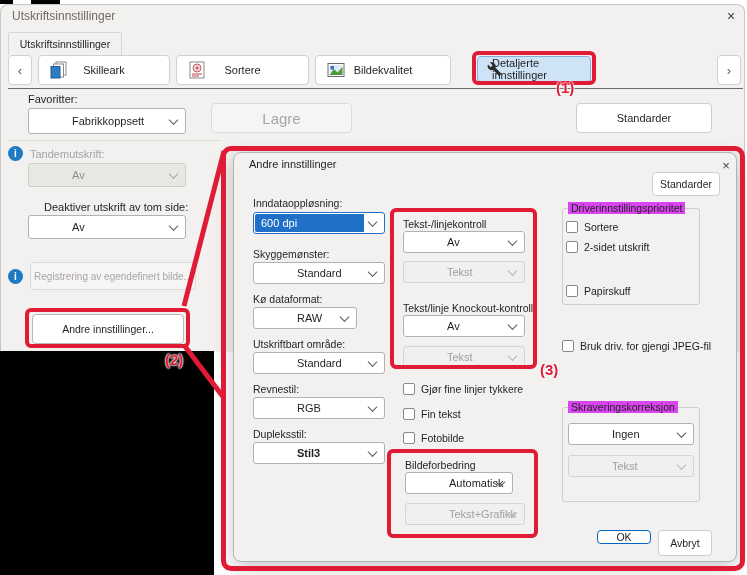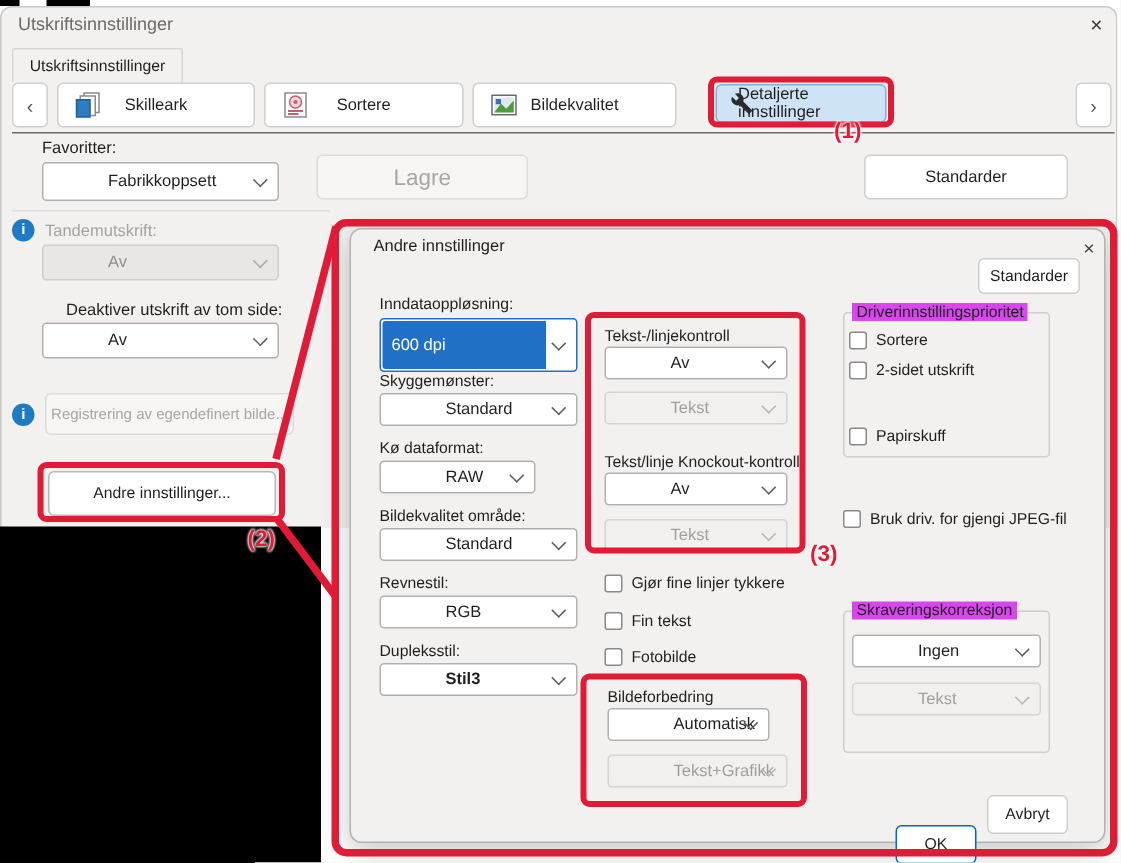--- a/index.html
+++ b/index.html
@@ -166,39 +166,39 @@
 
 <div class="lbl sz11" style="left:249px;top:158px;">Andre innstillinger</div>
 <div class="closex" style="left:714px;top:155px;width:24px;height:20px;font-size:13px;color:#444;">
   <span>×</span>
 </div>
 <div class="btn" style="left:652px;top:172px;width:68px;height:24px;">
   <span>Standarder</span>
 </div>
 
 <div class="lbl" style="left:253px;top:197px;">Inndataoppløsning:</div>
-<div class="combo focused" style="left:253px;top:212px;width:132px;height:36px;">
+<div class="combo focused" style="left:253px;top:212px;width:132px;height:22px;">
   <span class="fill"></span>
   <span class="val">600 dpi</span>
   <span class="chev"></span>
 </div>
 
 <div class="lbl" style="left:253px;top:248px;">Skyggemønster:</div>
 <div class="combo" style="left:253px;top:262px;width:132px;height:22px;">
   <span class="val">Standard</span>
   <span class="chev"></span>
 </div>
 
 <div class="lbl" style="left:253px;top:293px;">Kø dataformat:</div>
 <div class="combo" style="left:253px;top:307px;width:104px;height:22px;">
   <span class="val">RAW</span>
   <span class="chev"></span>
 </div>
 
-<div class="lbl" style="left:253px;top:338px;">Bildekvalitet område:</div>
+<div class="lbl" style="left:253px;top:338px;">Utskriftbart område:</div>
 <div class="combo" style="left:253px;top:352px;width:132px;height:22px;">
   <span class="val">Standard</span>
   <span class="chev"></span>
 </div>
 
 <div class="lbl" style="left:253px;top:383px;">Revnestil:</div>
 <div class="combo" style="left:253px;top:397px;width:132px;height:22px;">
   <span class="val">RGB</span>
   <span class="chev"></span>
 </div>
@@ -276,21 +276,21 @@
 <div class="glabel" style="left:568px;top:401px;">Skraveringskorreksjon</div>
 <div class="combo" style="left:568px;top:423px;width:126px;height:22px;">
   <span class="val">Ingen</span>
   <span class="chev"></span>
 </div>
 <div class="combo disabled" style="left:568px;top:455px;width:126px;height:22px;">
   <span class="val">Tekst</span>
   <span class="chev"></span>
 </div>
 
-<div class="btn okfocus" style="left:597px;top:530px;width:54px;height:26px;margin-top:20px;">
+<div class="btn okfocus" style="left:597px;top:530px;width:54px;height:14px;">
   <span>OK</span>
 </div>
 <div class="btn" style="left:658px;top:530px;width:54px;height:26px;">
   <span>Avbryt</span>
 </div>
 
 <svg class="overlay" width="747" height="575" viewBox="0 0 747 575">
   <line x1="224" y1="151" x2="184" y2="306" stroke="#df1b35" stroke-width="5"></line>
   <line x1="224" y1="398" x2="184" y2="345" stroke="#df1b35" stroke-width="5"></line>
 </svg>

